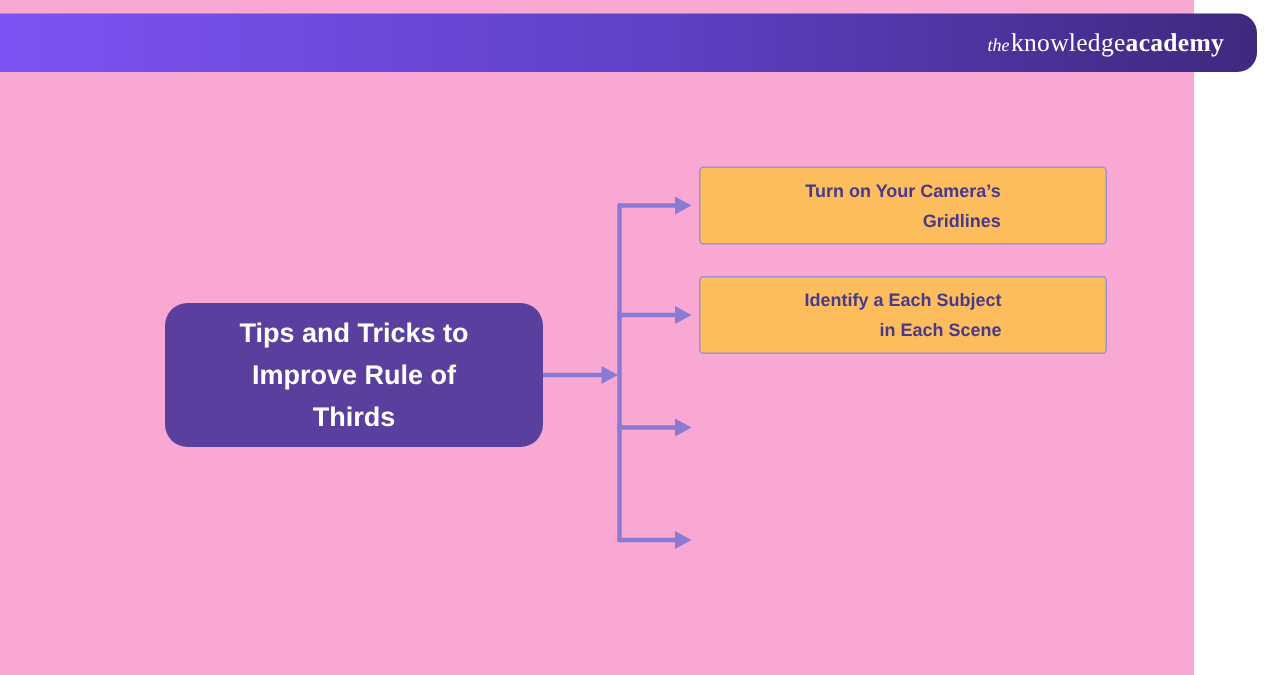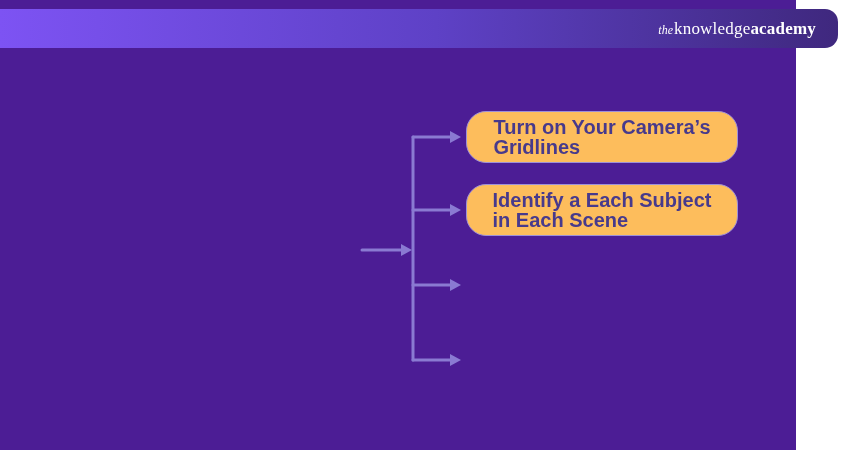--- a/index.html
+++ b/index.html
@@ -1,19 +1,19 @@
 <!DOCTYPE html>
 <html><head>
 <meta charset="utf-8">
 <style>
   * { margin: 0; padding: 0; box-sizing: border-box; }
   html, body { width: 850px; height: 450px; background: #ffffff; overflow: hidden; }
   body { font-family: "Liberation Sans", "DejaVu Sans", sans-serif; }
 
-  .canvas { position: relative; width: 796px; height: 450px; background: #4c1d95; }
+  .canvas { position: relative; width: 796px; height: 450px; background: #f9a8d4; }
 
   
   .topbar {
     position: absolute; left: 0; top: 9px; width: 838px; height: 39px;
     background: linear-gradient(90deg, #7d53f3 0%, #5e41c6 52%, #3f287e 100%);
     border-radius: 0 13px 13px 0;
     display: flex; align-items: center; justify-content: flex-end;
     padding-right: 22px;
   }
   .logo { color: #ffffff; font-family: "Liberation Serif", "DejaVu Serif", serif; white-space: nowrap; line-height: 1; }
@@ -29,23 +29,23 @@
     position: absolute; left: 110px; top: 202px; width: 252px; height: 96px;
     background: #5a3f9e; border-radius: 15px;
     color: #ffffff; font-size: 18px; font-weight: 700; line-height: 28px;
     display: flex; align-items: center; justify-content: center; text-align: center;
     white-space: pre-line;
   }
 
   
   .branch-node {
     position: absolute; left: 466px; width: 272px; height: 52px;
-    background: #fdbd5c; border: 1.5px solid #9e90d8; border-radius: 20px;
-    color: #473a8c; font-size: 20px; font-weight: 700; line-height: 20px;
-    display: flex; align-items: center; justify-content: center; text-align: left;
+    background: #fdbd5c; border: 1.5px solid #9e90d8; border-radius: 3px;
+    color: #473a8c; font-size: 12px; font-weight: 700; line-height: 20px;
+    display: flex; align-items: center; justify-content: center; text-align: right;
     white-space: pre-line;
   }
   .b1 { top: 111px; }
   .b2 { top: 184px; }
   .b3 { top: 259px; }
   .b4 { top: 334px; }
 </style>
 </head>
 <body>
 
@@ -72,19 +72,22 @@
     <g fill="#8a7ad2" stroke="none">
 
       <polygon points="401,244 412,250 401,256"></polygon>
       <polygon points="450,131 461,137 450,143"></polygon>
       <polygon points="450,204 461,210 450,216"></polygon>
       <polygon points="450,279 461,285 450,291"></polygon>
       <polygon points="450,354 461,360 450,366"></polygon>
     </g>
   </svg>
 
+  <div class="root-node">Tips and Tricks to
+Improve Rule of
+Thirds</div>
 
   <div class="branch-node b1">Turn on Your Camera’s
 Gridlines</div>
   <div class="branch-node b2">Identify a Each Subject
 in Each Scene</div>
 
 </div>
 
 </body></html>

